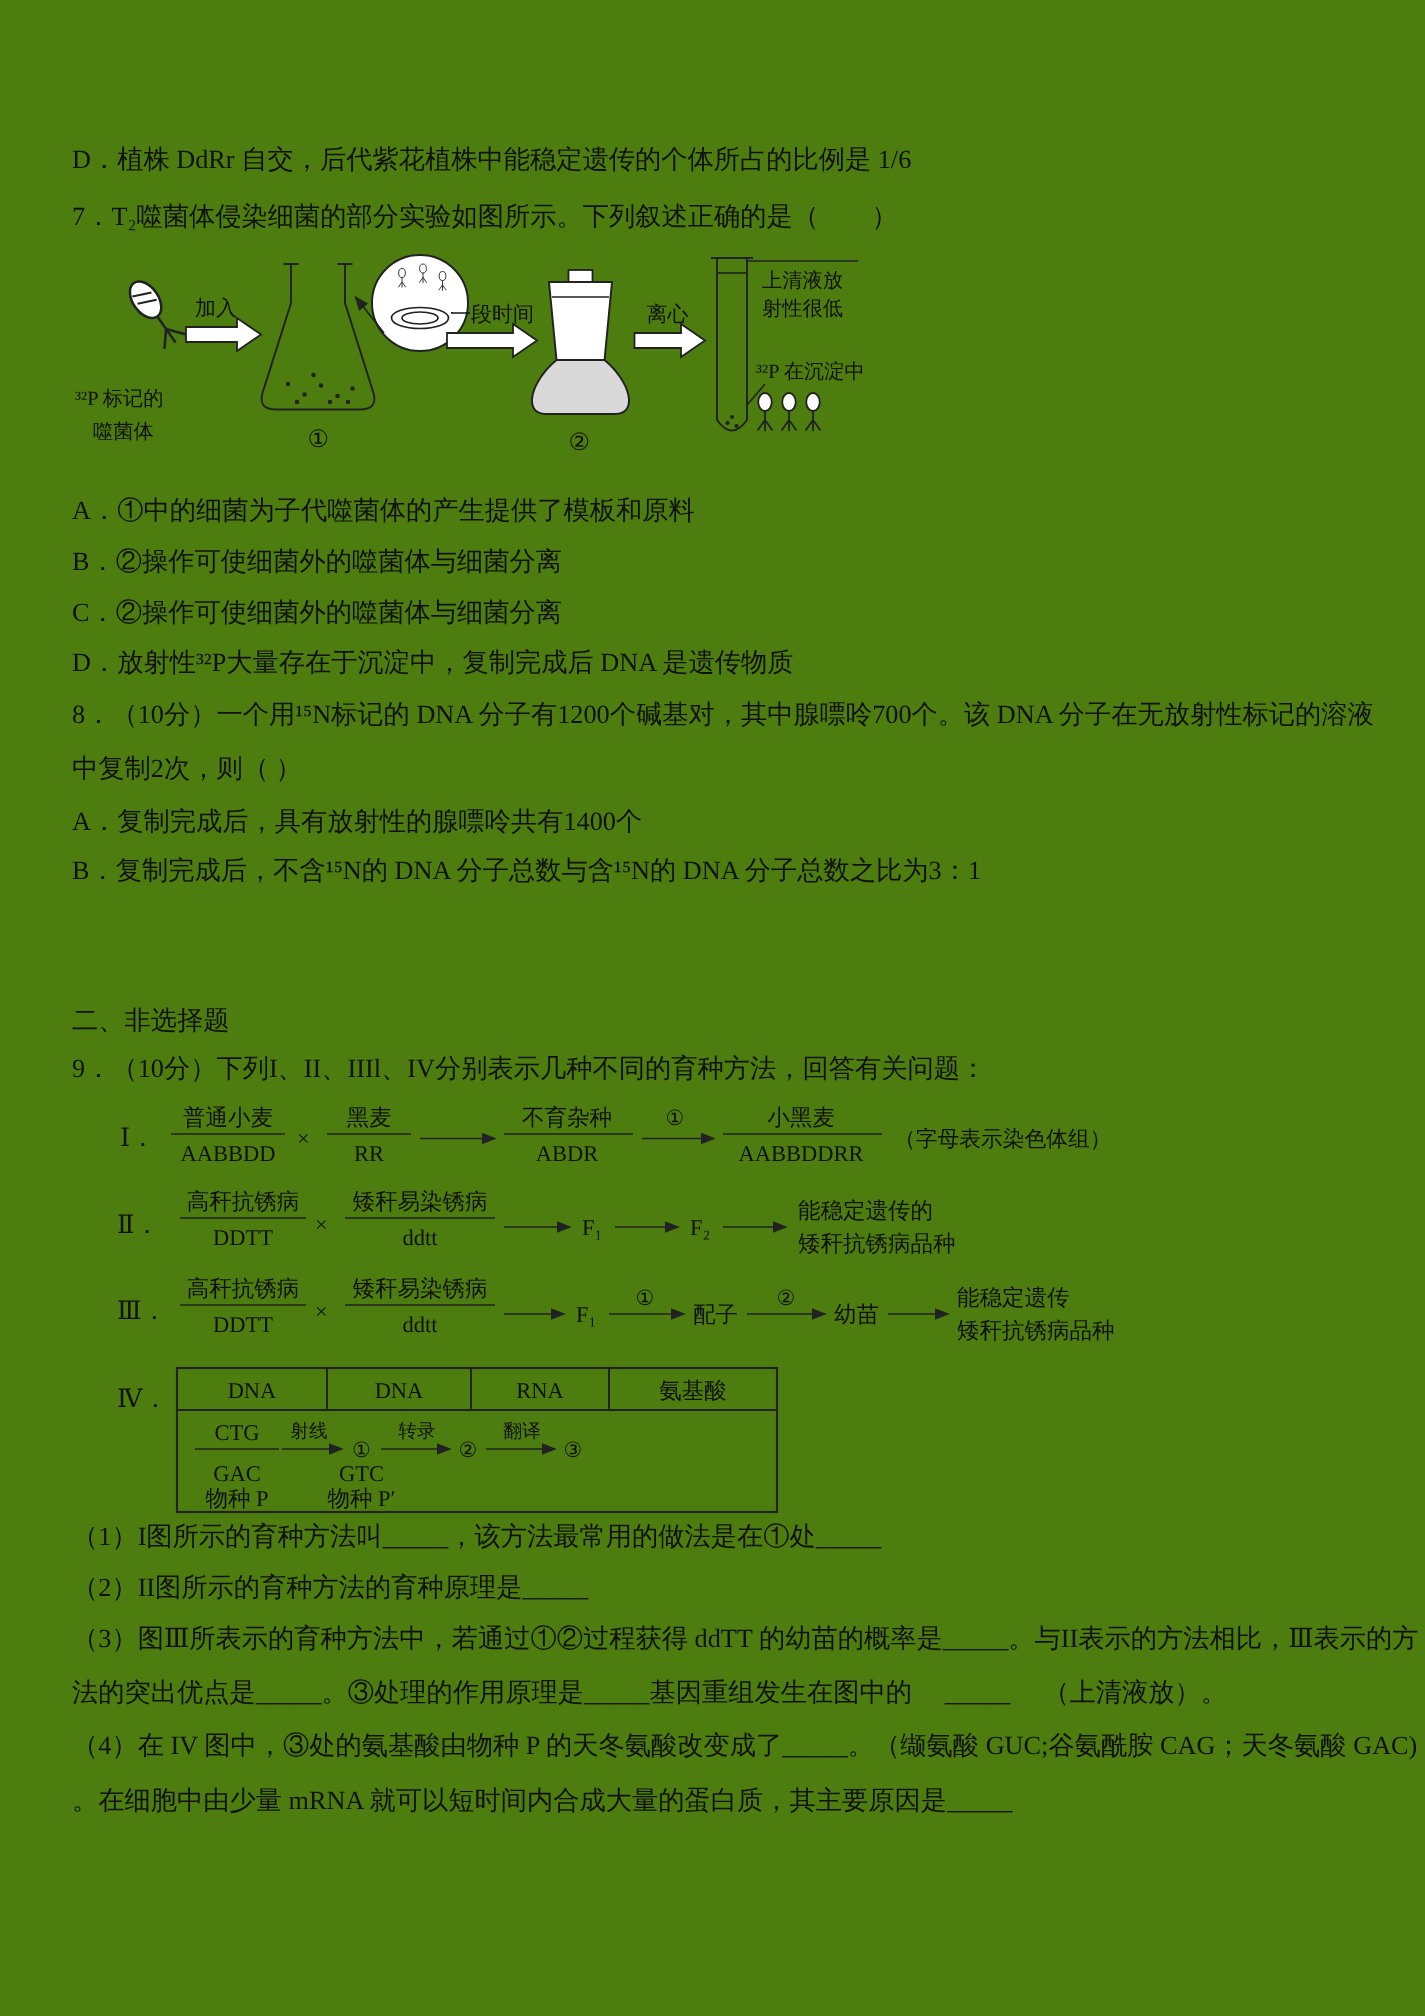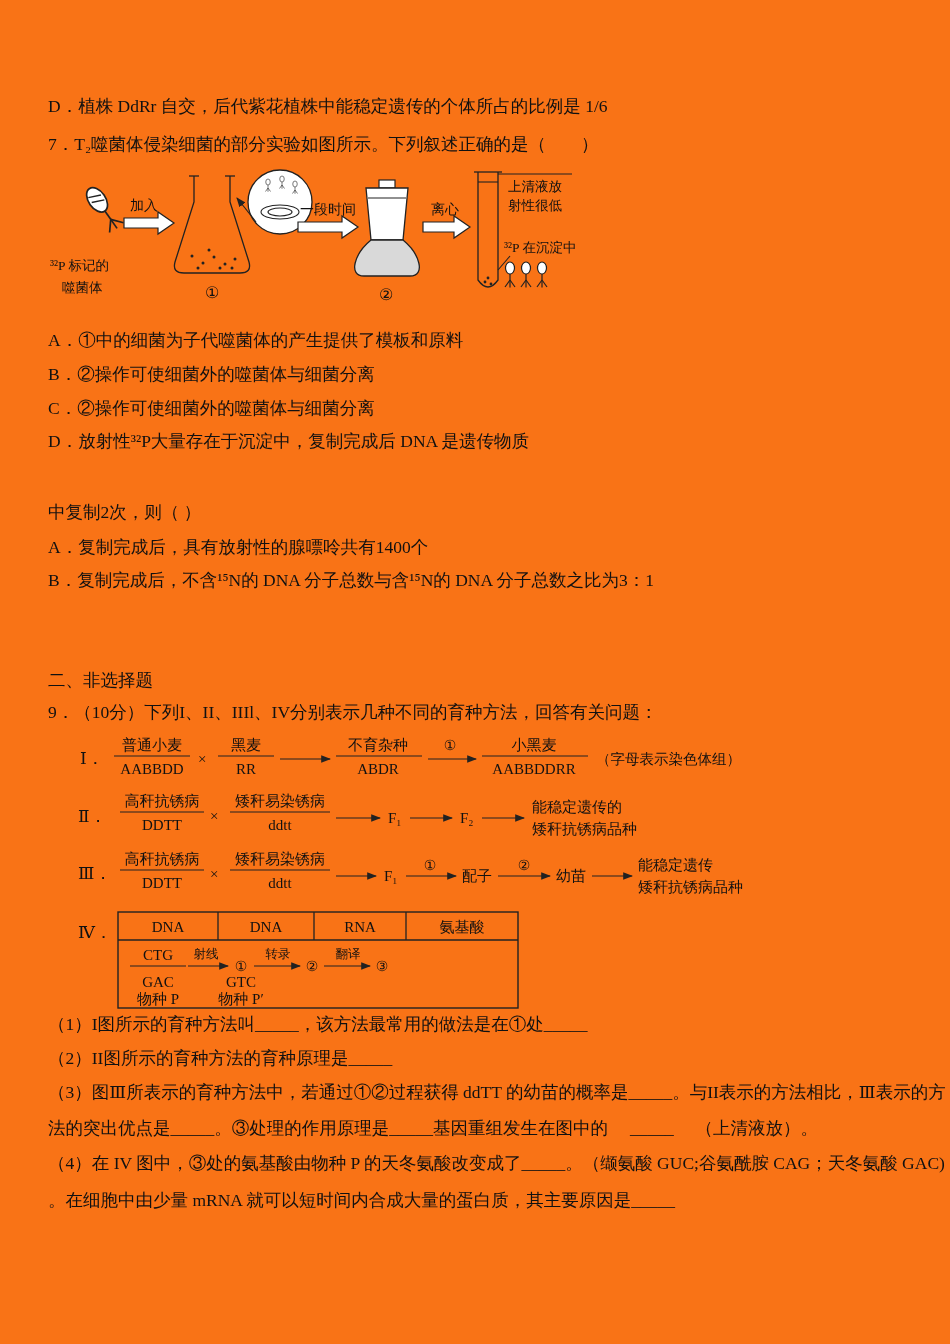--- a/index.html
+++ b/index.html
@@ -1,16 +1,16 @@
 <!DOCTYPE html>
 <html><head>
 <meta charset="utf-8">
 <style>
   html,body{margin:0;padding:0;background:#ffffff;}
-  .page{position:relative;width:950px;height:1344px;background:#f97316;color:#000;
+  .page{position:relative;width:950px;height:1344px;background:#4d7c0f;color:#000;
         font-family:"Liberation Serif","DejaVu Serif",serif;overflow:hidden;}
   .ln{position:absolute;left:48px;font-size:17.5px;line-height:1.25;white-space:pre;color:#111;}
   svg{position:absolute;}
   svg text{font-family:"Liberation Serif","DejaVu Serif",serif;fill:#111;}
   .st{stroke:#222;fill:none;stroke-width:1.3;}
   .thin{stroke:#222;fill:none;stroke-width:1.1;}
 </style>
 </head>
 <body>
 
@@ -111,20 +111,21 @@
       <use href="#phsm" transform="translate(468,108)"></use>
       <use href="#phsm" transform="translate(484,108)"></use>
       <use href="#phsm" transform="translate(500,108)"></use>
     </g>
   </svg>
 
   <div class="ln" style="top:330px">A．①中的细菌为子代噬菌体的产生提供了模板和原料</div>
   <div class="ln" style="top:364px">B．②操作可使细菌外的噬菌体与细菌分离</div>
   <div class="ln" style="top:398px">C．②操作可使细菌外的噬菌体与细菌分离</div>
   <div class="ln" style="top:431px">D．放射性³²P大量存在于沉淀中，复制完成后 DNA 是遗传物质</div>
+  <div class="ln" style="top:466px">8．（10分）一个用¹⁵N标记的 DNA 分子有1200个碱基对，其中腺嘌呤700个。该 DNA 分子在无放射性标记的溶液</div>
   <div class="ln" style="top:502px">中复制2次，则（ ）</div>
   <div class="ln" style="top:537px">A．复制完成后，具有放射性的腺嘌呤共有1400个</div>
   <div class="ln" style="top:570px">B．复制完成后，不含¹⁵N的 DNA 分子总数与含¹⁵N的 DNA 分子总数之比为3：1</div>
   <div class="ln" style="top:670px">二、非选择题</div>
   <div class="ln" style="top:702px">9．（10分）下列I、II、IIIl、IV分别表示几种不同的育种方法，回答有关问题：</div>
 
   <svg style="left:78px;top:726px" width="700" height="290" viewBox="0 0 700 290">
     <defs>
       <marker id="ah2" markerWidth="9" markerHeight="8" refX="8" refY="3.5" orient="auto">
         <path d="M0,0 L9,3.5 L0,7 Z" fill="#222"></path>

